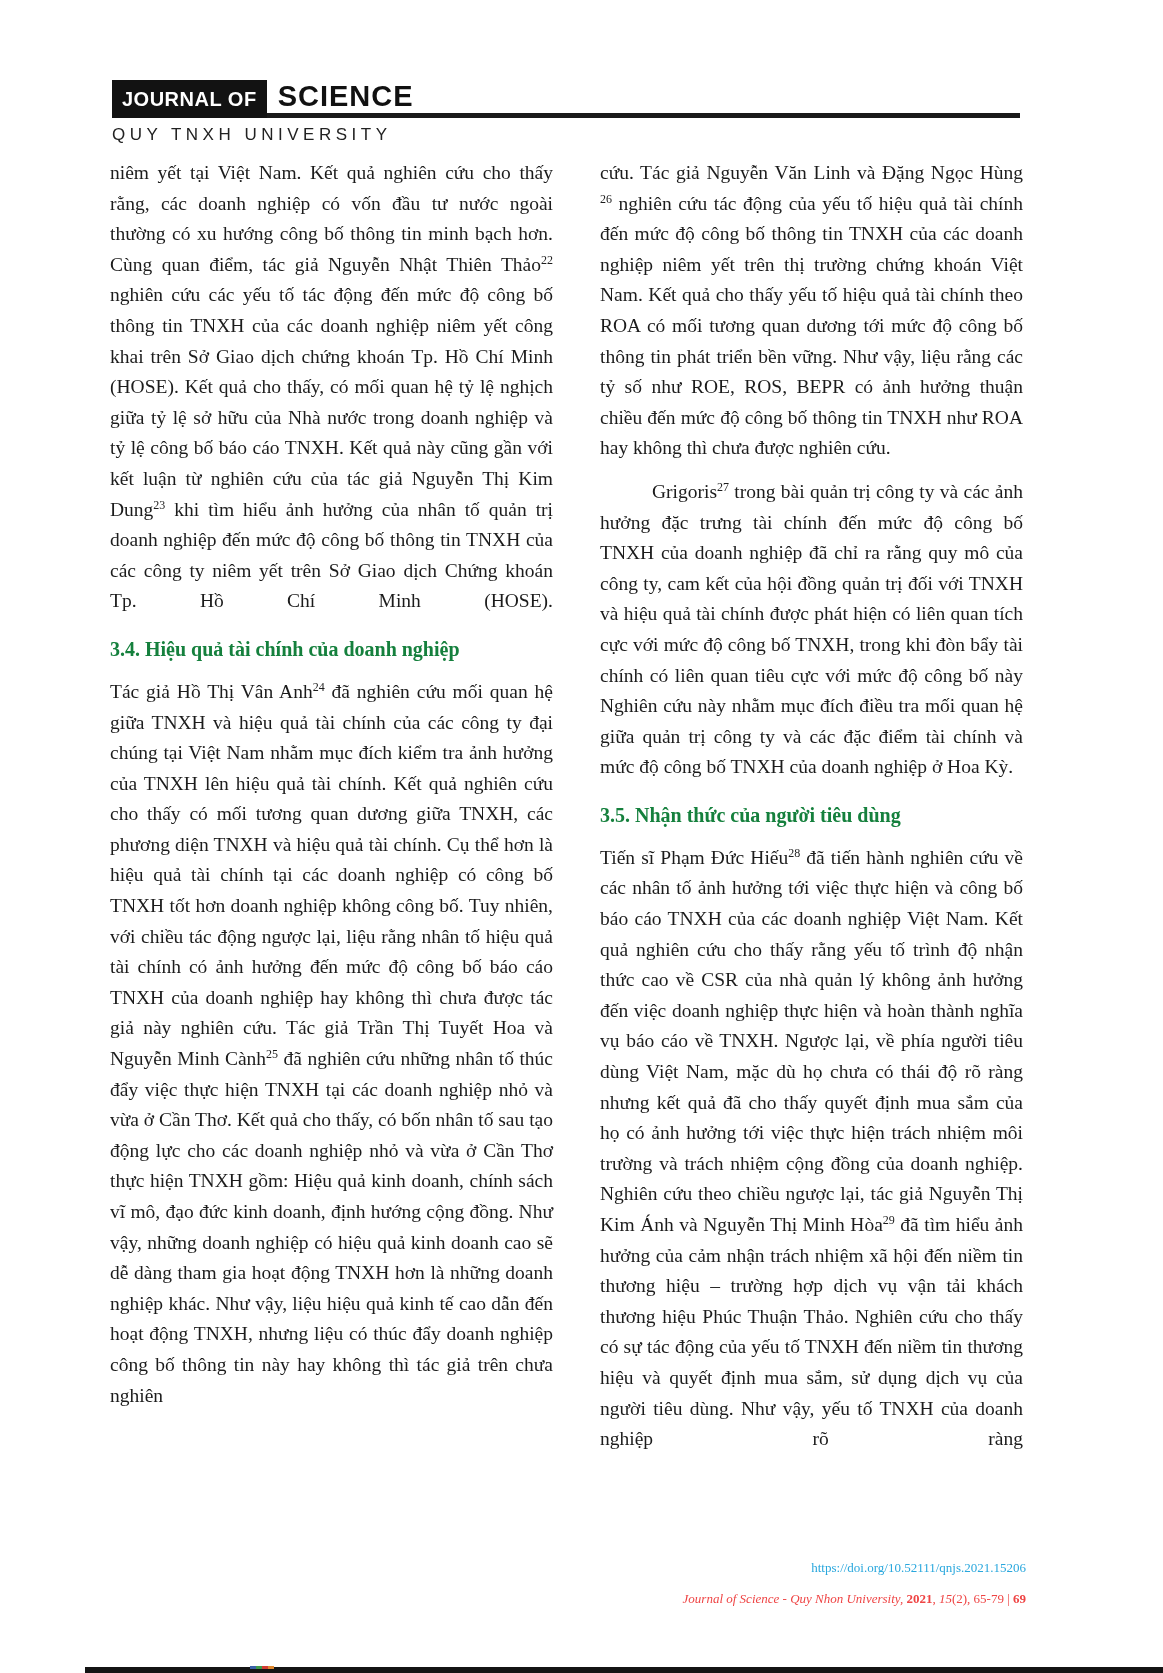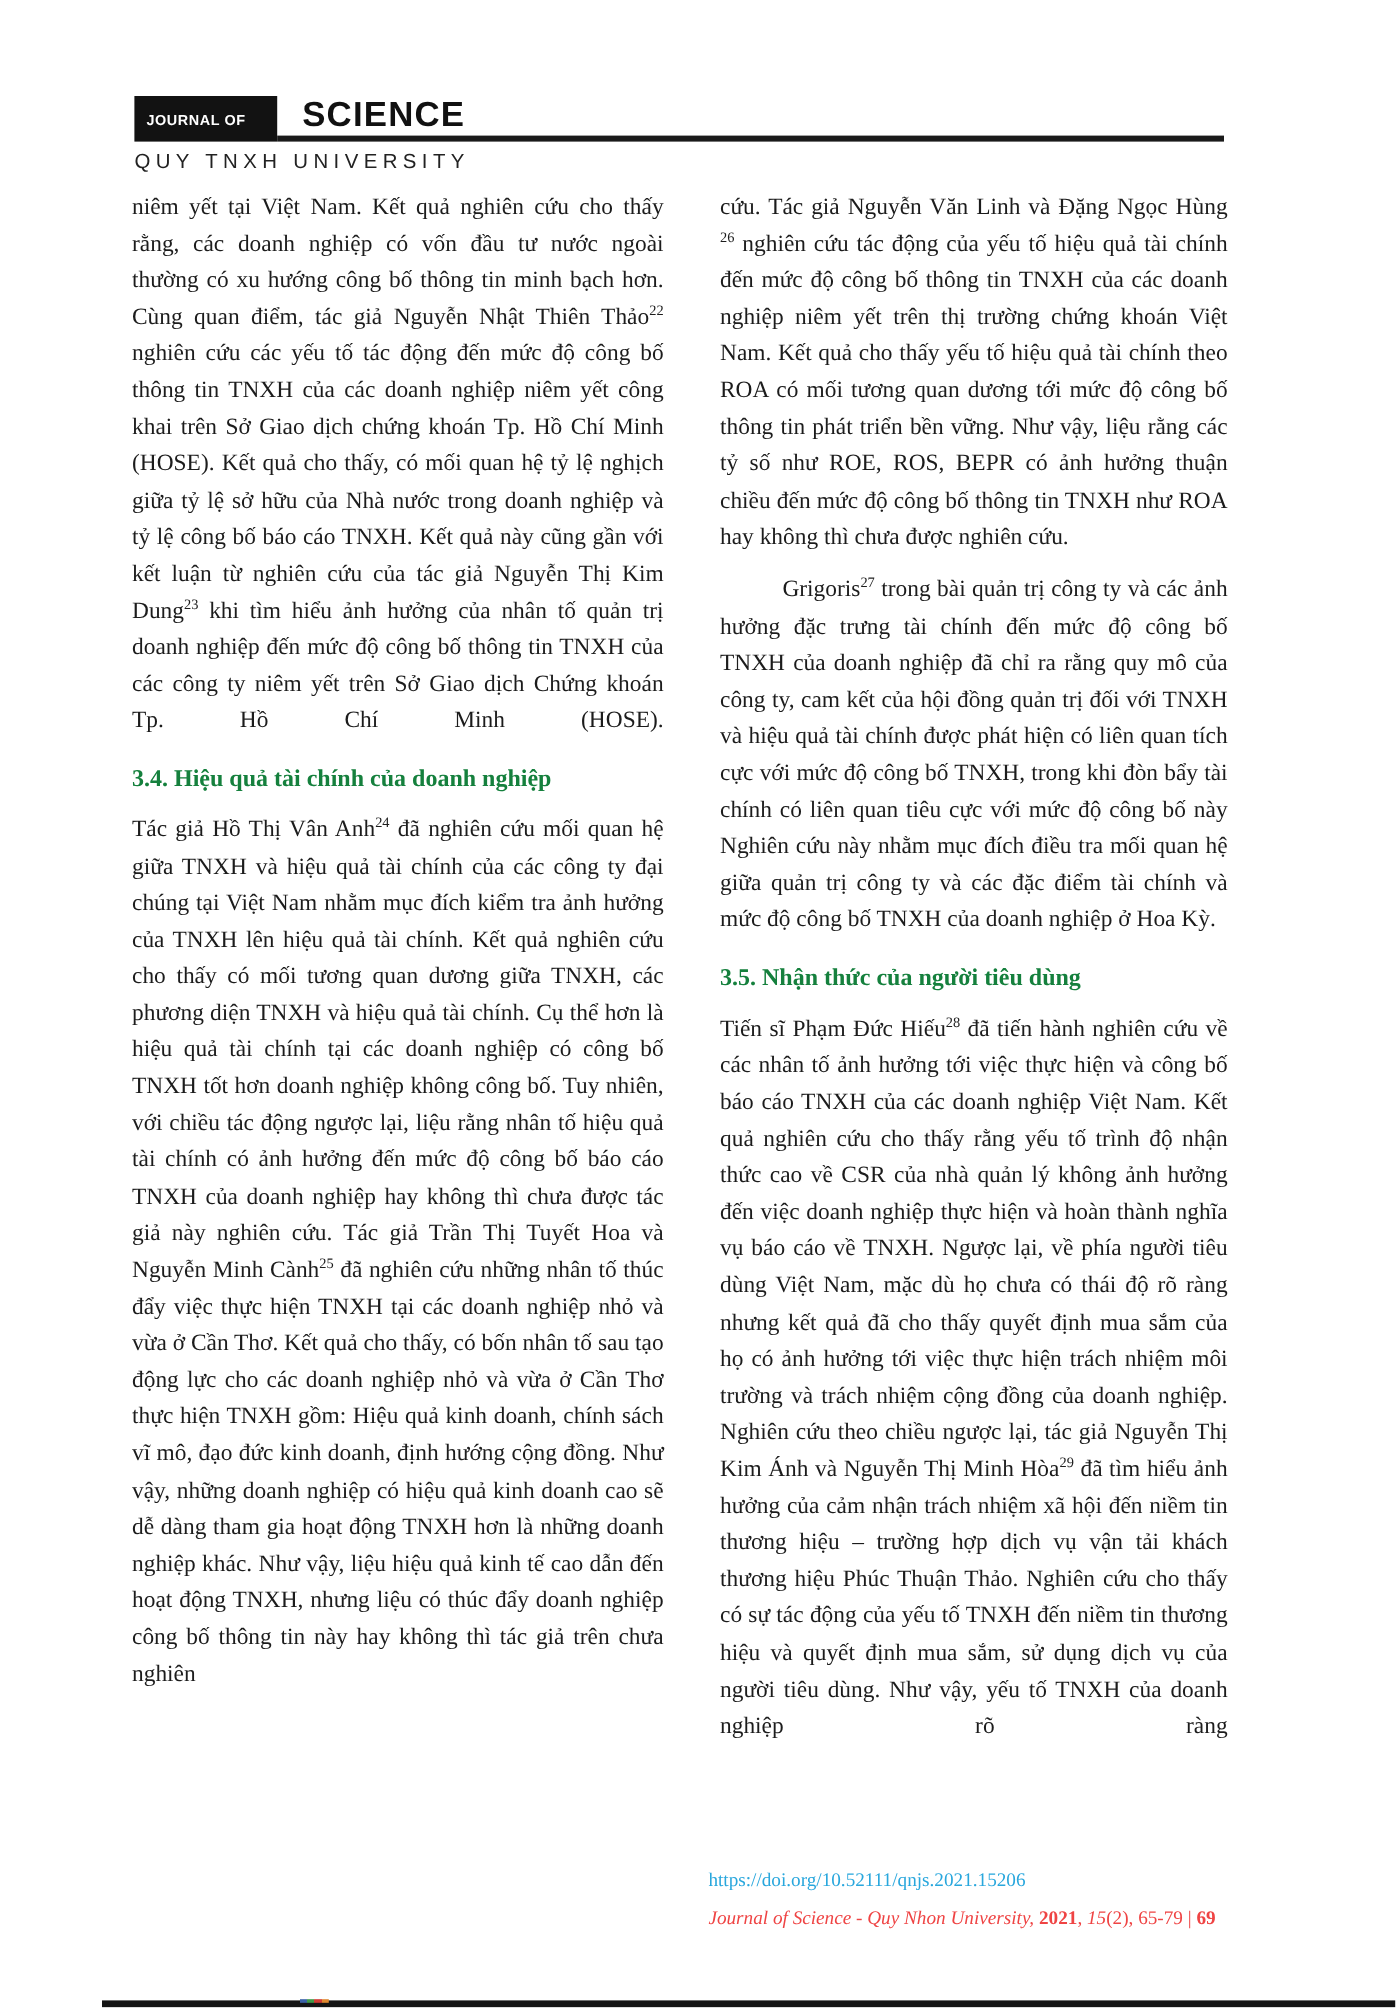--- a/index.html
+++ b/index.html
@@ -10,50 +10,50 @@
     font-family:"Liberation Serif","DejaVu Serif",serif;
     color:#1c1c1c;
     overflow:hidden;
   }
   
   .masthead{position:absolute;left:112px;top:80px;width:908px;}
   .brand-row{display:flex;align-items:stretch;}
   .journal-of-box{
     background:#121212;color:#ffffff;
     font-family:"Liberation Sans","DejaVu Sans",sans-serif;
-    font-weight:bold;font-size:12px;letter-spacing:0.5px;
-    padding:6px 26px 5px 10px;display:flex;align-items:center;
+    font-weight:bold;font-size:20px;letter-spacing:0.5px;
+    padding:6px 10px 5px 10px;display:flex;align-items:center;
   }
   .brand-right{
     flex:1;border-bottom:5px solid #1a1a1a;
     font-family:"Liberation Sans","DejaVu Sans",sans-serif;
     font-weight:bold;font-size:29px;letter-spacing:1px;color:#111;
-    padding-left:21px;display:flex;align-items:center;
+    padding-left:11px;display:flex;align-items:center;
   }
   .university-line{
     font-family:"Liberation Sans","DejaVu Sans",sans-serif;
     font-size:17px;letter-spacing:4.5px;color:#222;
     margin-top:7px;
   }
   
   .col{position:absolute;top:158px;font-size:19.5px;line-height:30.6px;text-align:justify;}
   .col-left{left:110px;width:443px;}
   .col-right{left:600px;width:423px;}
   .col p{margin:0 0 13px 0;}
   .col p.cont{text-align-last:justify;}
   .col p.indent{text-indent:52px;}
   h3.sec{
     font-size:20px;font-weight:bold;color:#15803d;
     margin:18px 0 14px 0;text-align:left;line-height:28px;
   }
   sup{font-size:12px;line-height:0;vertical-align:super;}
   
   .footer{
-    position:absolute;right:150px;top:1552px;
-    text-align:left;font-size:16px;line-height:31px;
+    position:absolute;right:137px;top:1552px;
+    text-align:right;font-size:13px;line-height:31px;
   }
   .doi-link{color:#29a7dd;text-decoration:none;}
   .citation{color:#ef4444;}
   
   .bottom-bar{
     position:absolute;left:85px;right:0;bottom:0;height:6px;background:#141414;
   }
   .bottom-color-sliver{
     position:absolute;left:165px;bottom:4px;width:24px;height:3px;
     background:linear-gradient(90deg,#3b62a8 0 25%,#3f9b48 25% 50%,#d23b33 50% 75%,#e0892f 75% 100%);

